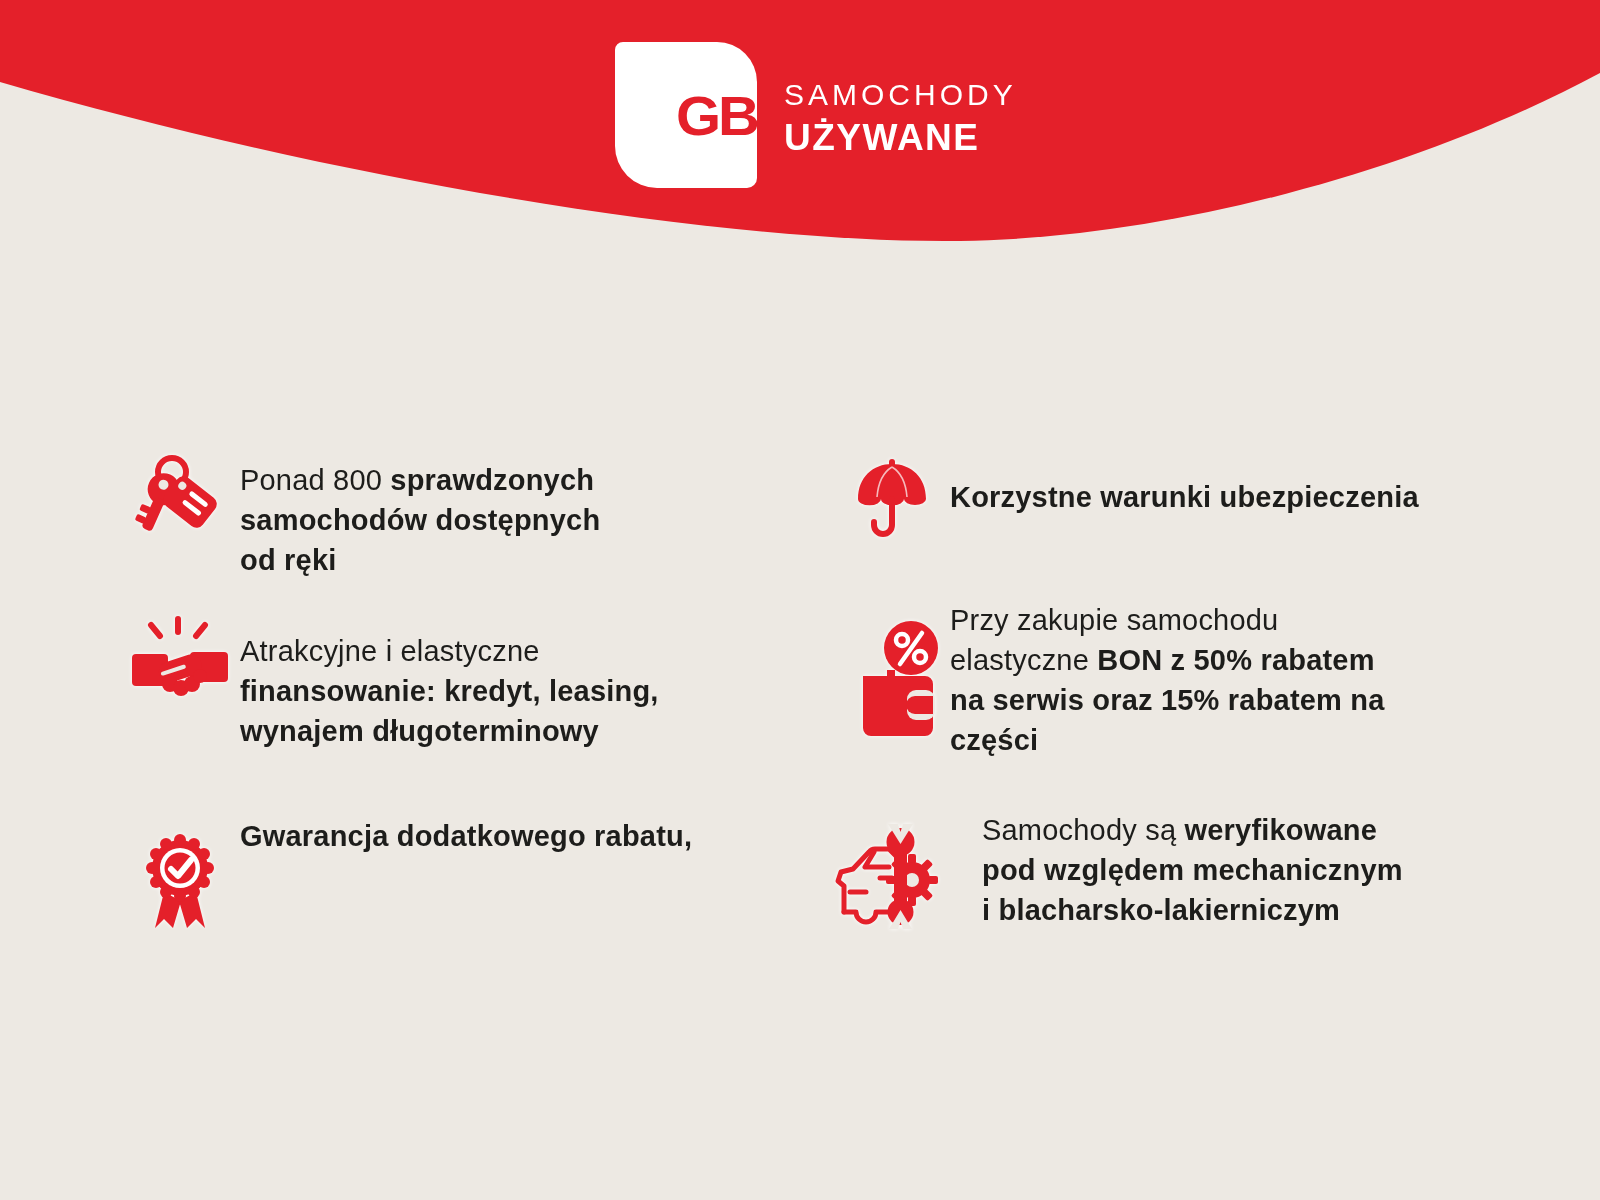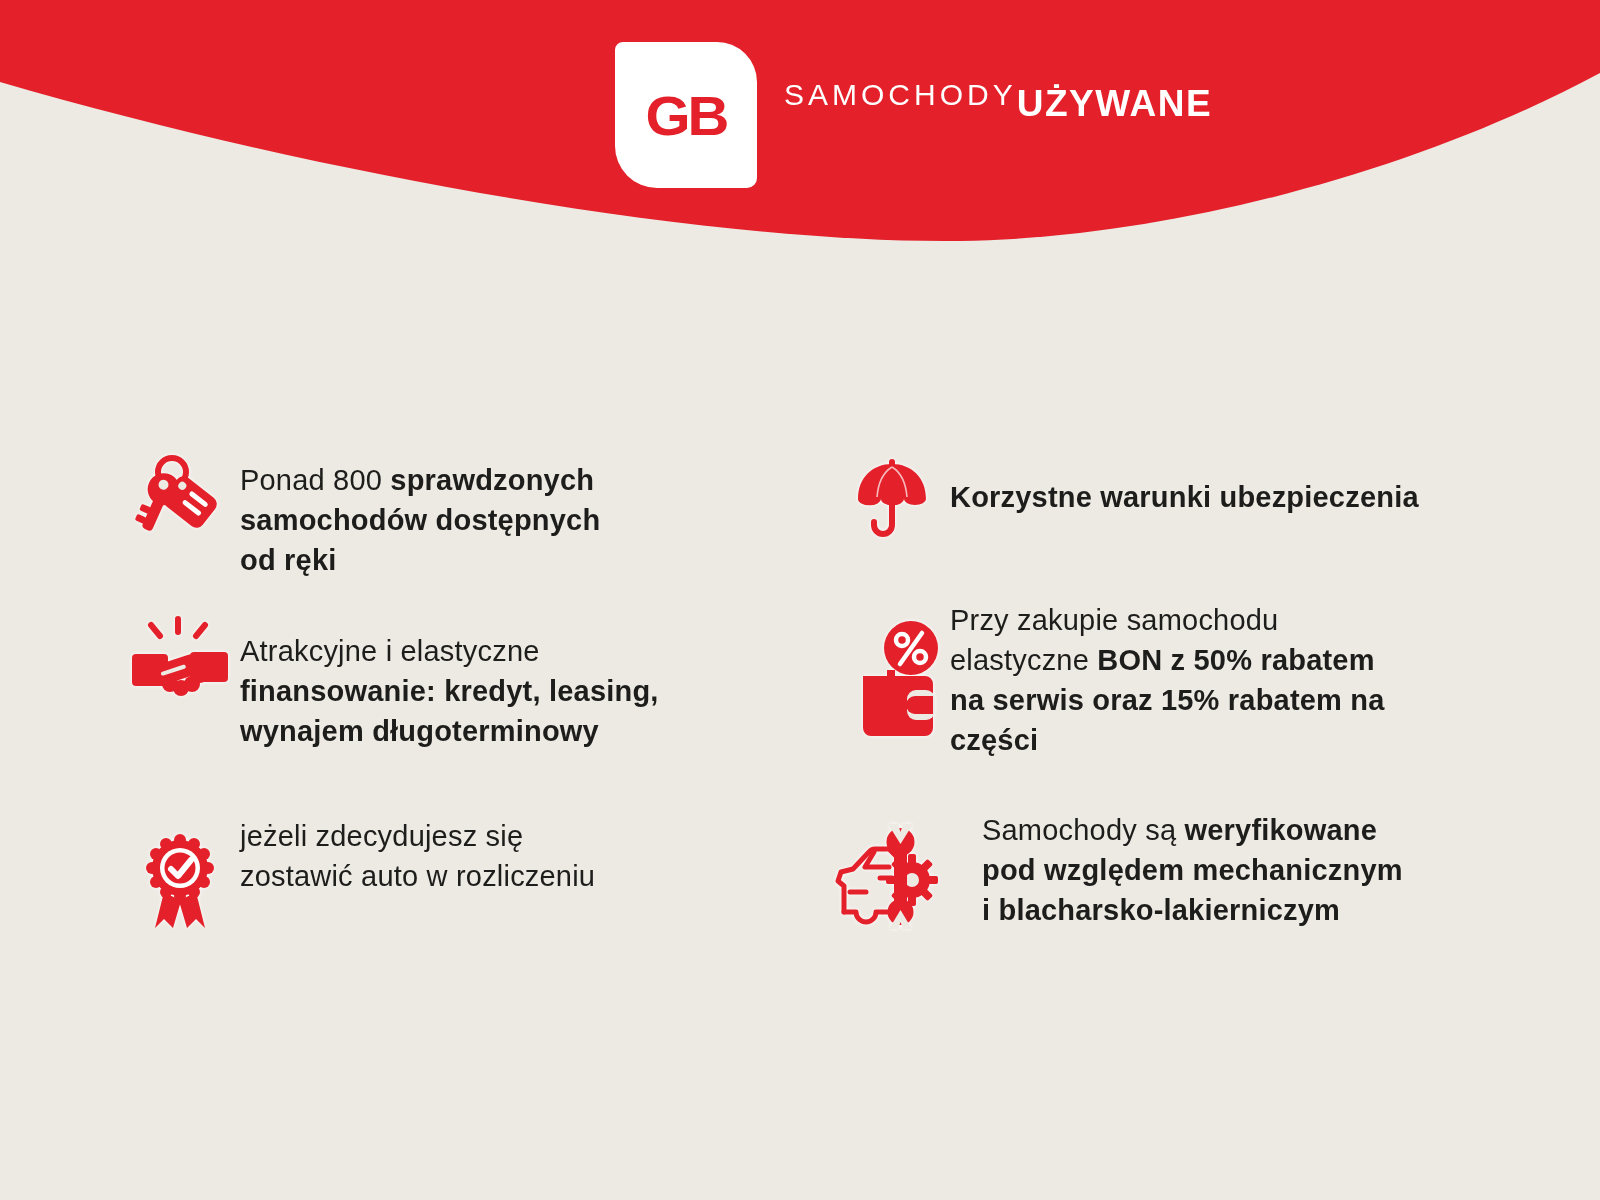--- a/index.html
+++ b/index.html
@@ -19,33 +19,34 @@
     display: block;
   }
   .logo-box {
     position: absolute;
     left: 615px; top: 42px;
     width: 142px; height: 146px;
     background: #FFFFFF;
     border-radius: 8px 40px 10px 42px;
     display: flex;
     align-items: center;
-    justify-content: center;
+    justify-content: flex-end;
   }
   .logo-gb {
     font-size: 58px;
     font-weight: 800;
     letter-spacing: -3px;
     color: #E4202A;
     transform: scaleY(0.96);
   }
   .brand-text {
     position: absolute;
     left: 784px; top: 78px;
     display: flex;
+    flex-direction: column;
     color: #FFFFFF;
   }
   .brand-line1 {
     font-size: 30px;
     font-weight: 400;
     letter-spacing: 4px;
   }
   .brand-line2 {
     font-size: 37px;
     font-weight: 800;
@@ -160,22 +161,22 @@
             <circle cx="14" cy="40" r="6"></circle>
               <circle cx="18" cy="26" r="6"></circle>
               <circle cx="28" cy="16" r="6"></circle>
           </g>
           <circle cx="42" cy="40" r="20" fill="#FFFFFF"></circle>
           <circle cx="42" cy="40" r="15.5"></circle>
           <path d="M33,41 L40,48 L53,32" fill="none" stroke="#FFFFFF" stroke-width="6" stroke-linecap="round" stroke-linejoin="round"></path>
         </g>
       </svg>
     </div>
-    <div class="feature-text" style="left:240px; top:816px; width:520px;"><span>jeżeli zdecydujesz się
-zostawić auto w rozliczeniu</span></div>
+    <div class="feature-text" style="left:240px; top:816px; width:520px;"><span class="b">Gwarancja dodatkowego rabatu,
+</span></div>
   </div>
 
   <div class="feature">
     <div class="feature-icon" style="left:852px; top:455px;">
       <svg width="80" height="86" viewBox="0 0 80 86">
         <g fill="#E4202A">
           <rect x="37" y="4" width="6" height="10" rx="3"></rect>
           <path d="M6,44 C6,22 21,9 40,9 C59,9 74,22 74,44
                    a11,6 0 0 1 -22,0 a11,6 0 0 1 -23,0 a11,6 0 0 1 -23,0 Z"></path>
           <path d="M40,44 V70 a9,9 0 0 1 -18,0 v-3" fill="none" stroke="#E4202A" stroke-width="6" stroke-linecap="round"></path>

